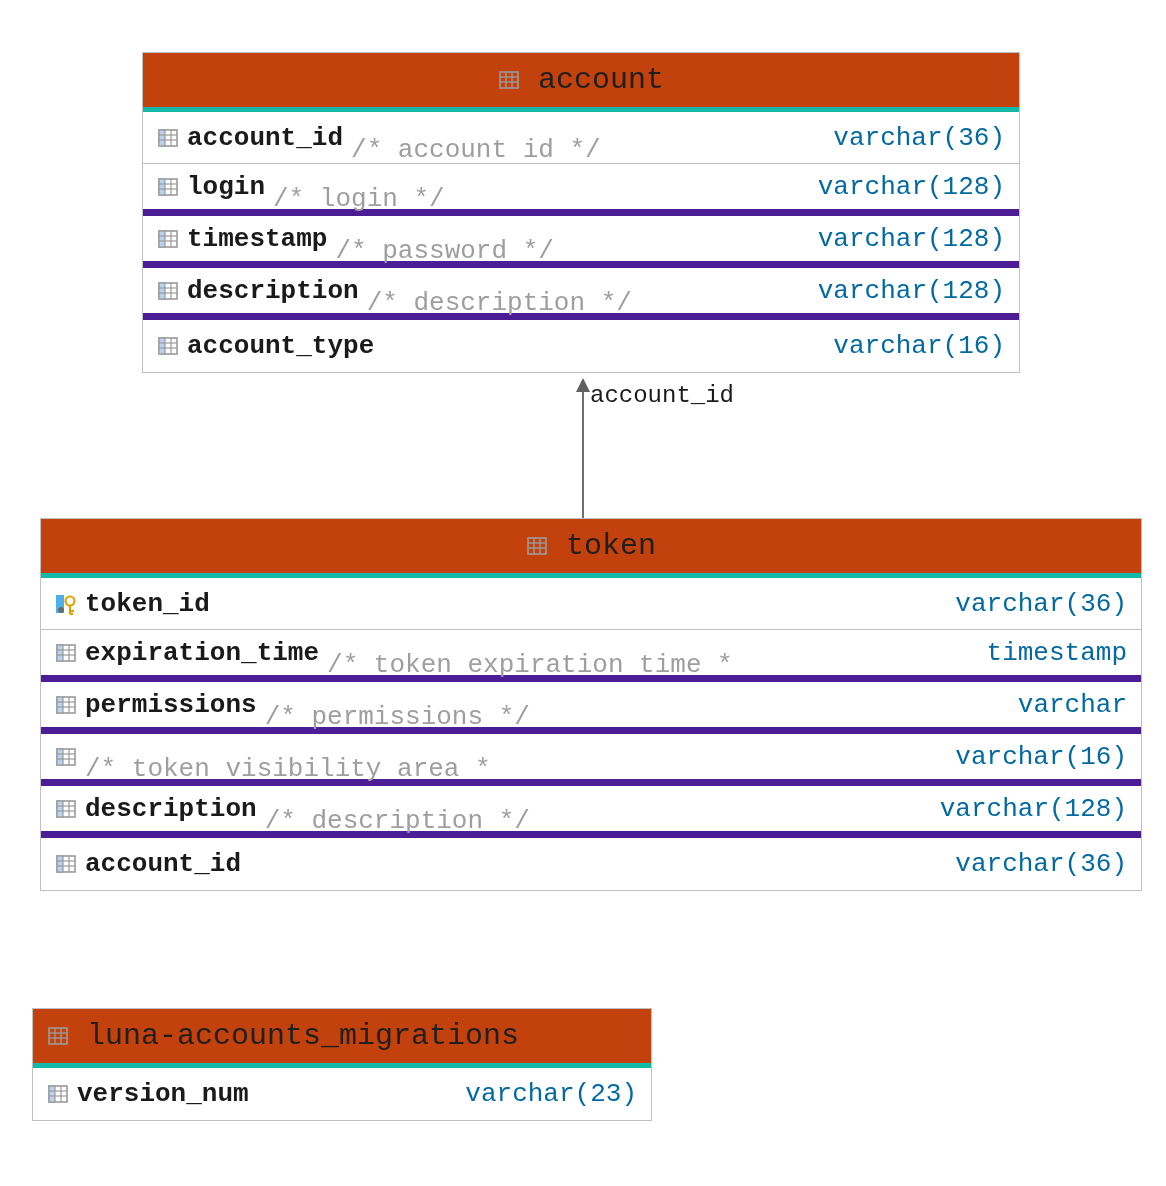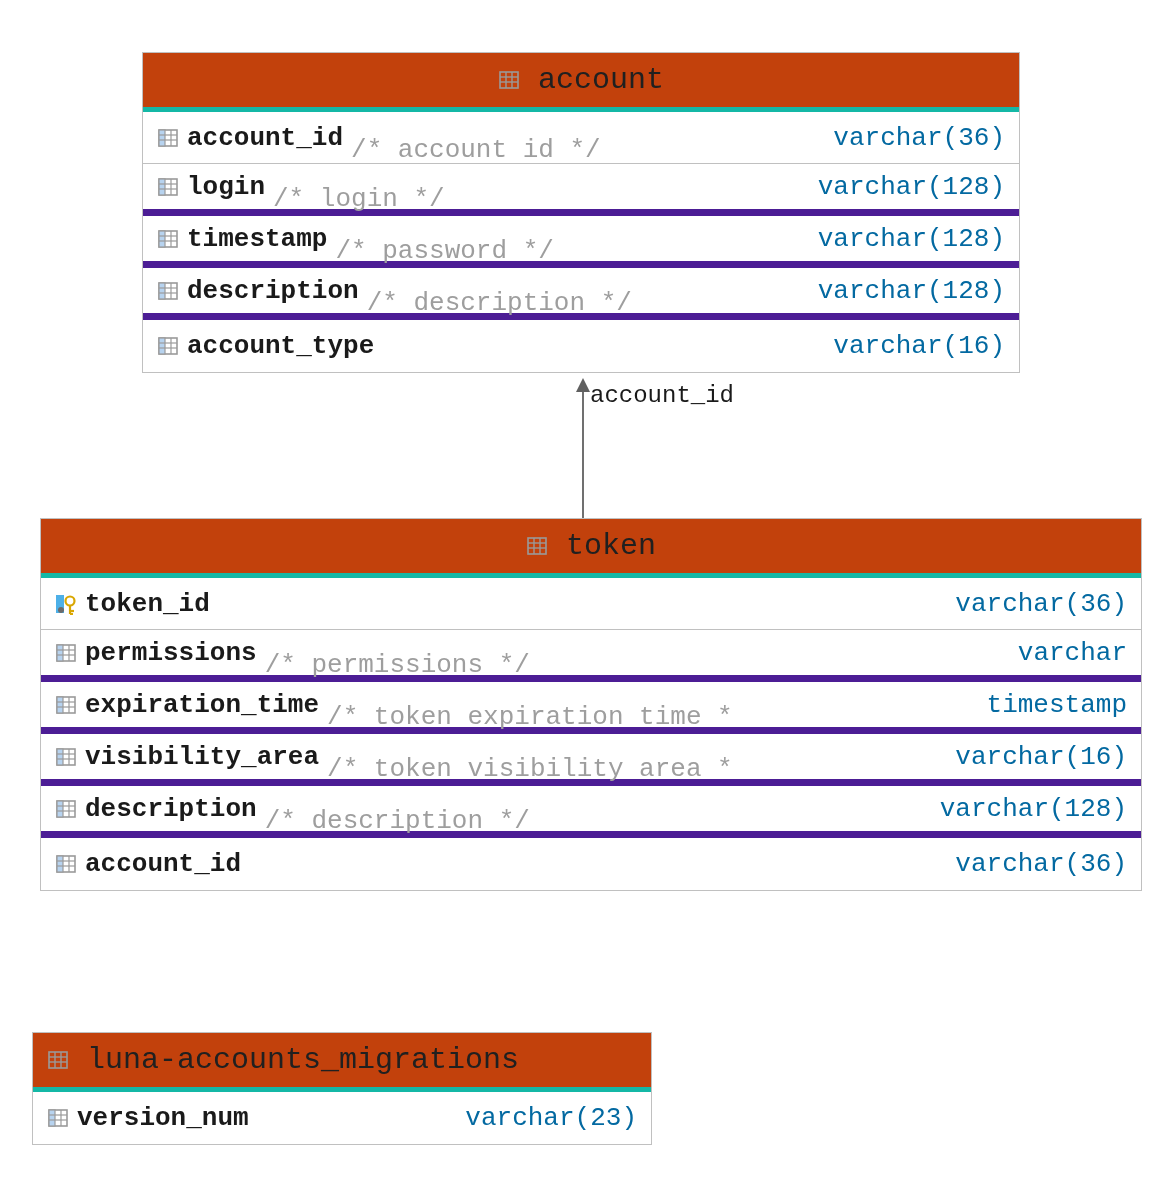--- a/index.html
+++ b/index.html
@@ -204,43 +204,42 @@
     <span class="col-name">token_id</span>
     <span class="col-spacer"></span>
     <span class="col-type">varchar(36)</span>
   </div>
   <div class="er-row">
     <span class="col-icon">
         <svg width="22" height="22">
           <use href="#ico-col"></use>
         </svg>
       </span>
+    <span class="col-name">expiration_time</span>
+    <span class="col-comment">/* token expiration time *</span>
+    <span class="col-spacer"></span>
+    <span class="col-type">timestamp</span>
+  </div>
+  <div class="er-row">
+    <span class="col-icon">
+        <svg width="22" height="22">
+          <use href="#ico-col"></use>
+        </svg>
+      </span>
     <span class="col-name">permissions</span>
     <span class="col-comment">/* permissions */</span>
     <span class="col-spacer"></span>
     <span class="col-type">varchar</span>
   </div>
   <div class="er-row">
     <span class="col-icon">
         <svg width="22" height="22">
           <use href="#ico-col"></use>
         </svg>
       </span>
-    <span class="col-name">expiration_time</span>
-    <span class="col-comment">/* token expiration time *</span>
-    <span class="col-spacer"></span>
-    <span class="col-type">timestamp</span>
-  </div>
-  <div class="er-row">
-    <span class="col-icon">
-        <svg width="22" height="22">
-          <use href="#ico-col"></use>
-        </svg>
-      </span>
-    <span class="col-name">visibility_area</span>
     <span class="col-comment">/* token visibility area *</span>
     <span class="col-spacer"></span>
     <span class="col-type">varchar(16)</span>
   </div>
   <div class="er-row">
     <span class="col-icon">
         <svg width="22" height="22">
           <use href="#ico-col"></use>
         </svg>
       </span>
@@ -255,21 +254,21 @@
           <use href="#ico-col"></use>
         </svg>
       </span>
     <span class="col-name">account_id</span>
     <span class="col-comment"></span>
     <span class="col-spacer"></span>
     <span class="col-type">varchar(36)</span>
   </div>
 </div>
 
-<div class="er-table" style="left:32px; top:1008px; width:620px;margin-top:24px;">
+<div class="er-table" style="left:32px; top:1008px; width:620px;">
   <div class="er-header" style="justify-content:flex-start;">
     <span class="col-icon">
         <svg width="22" height="22">
           <use href="#ico-table"></use>
         </svg>
       </span>
     <span class="title">luna-accounts_migrations</span>
   </div>
   <div class="er-row">
     <span class="col-icon">

